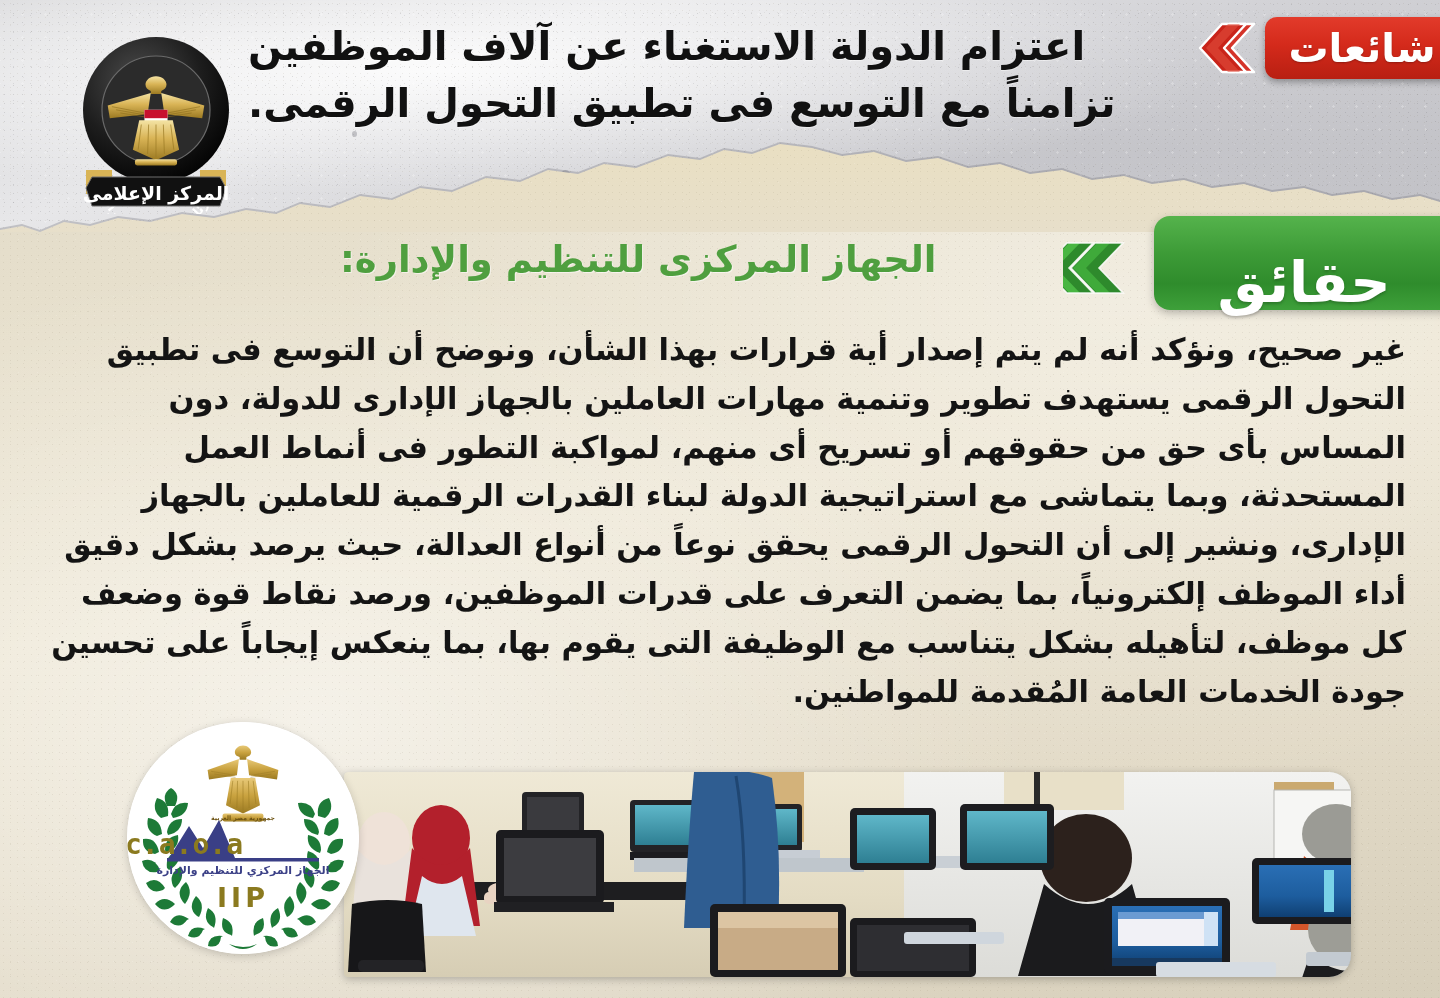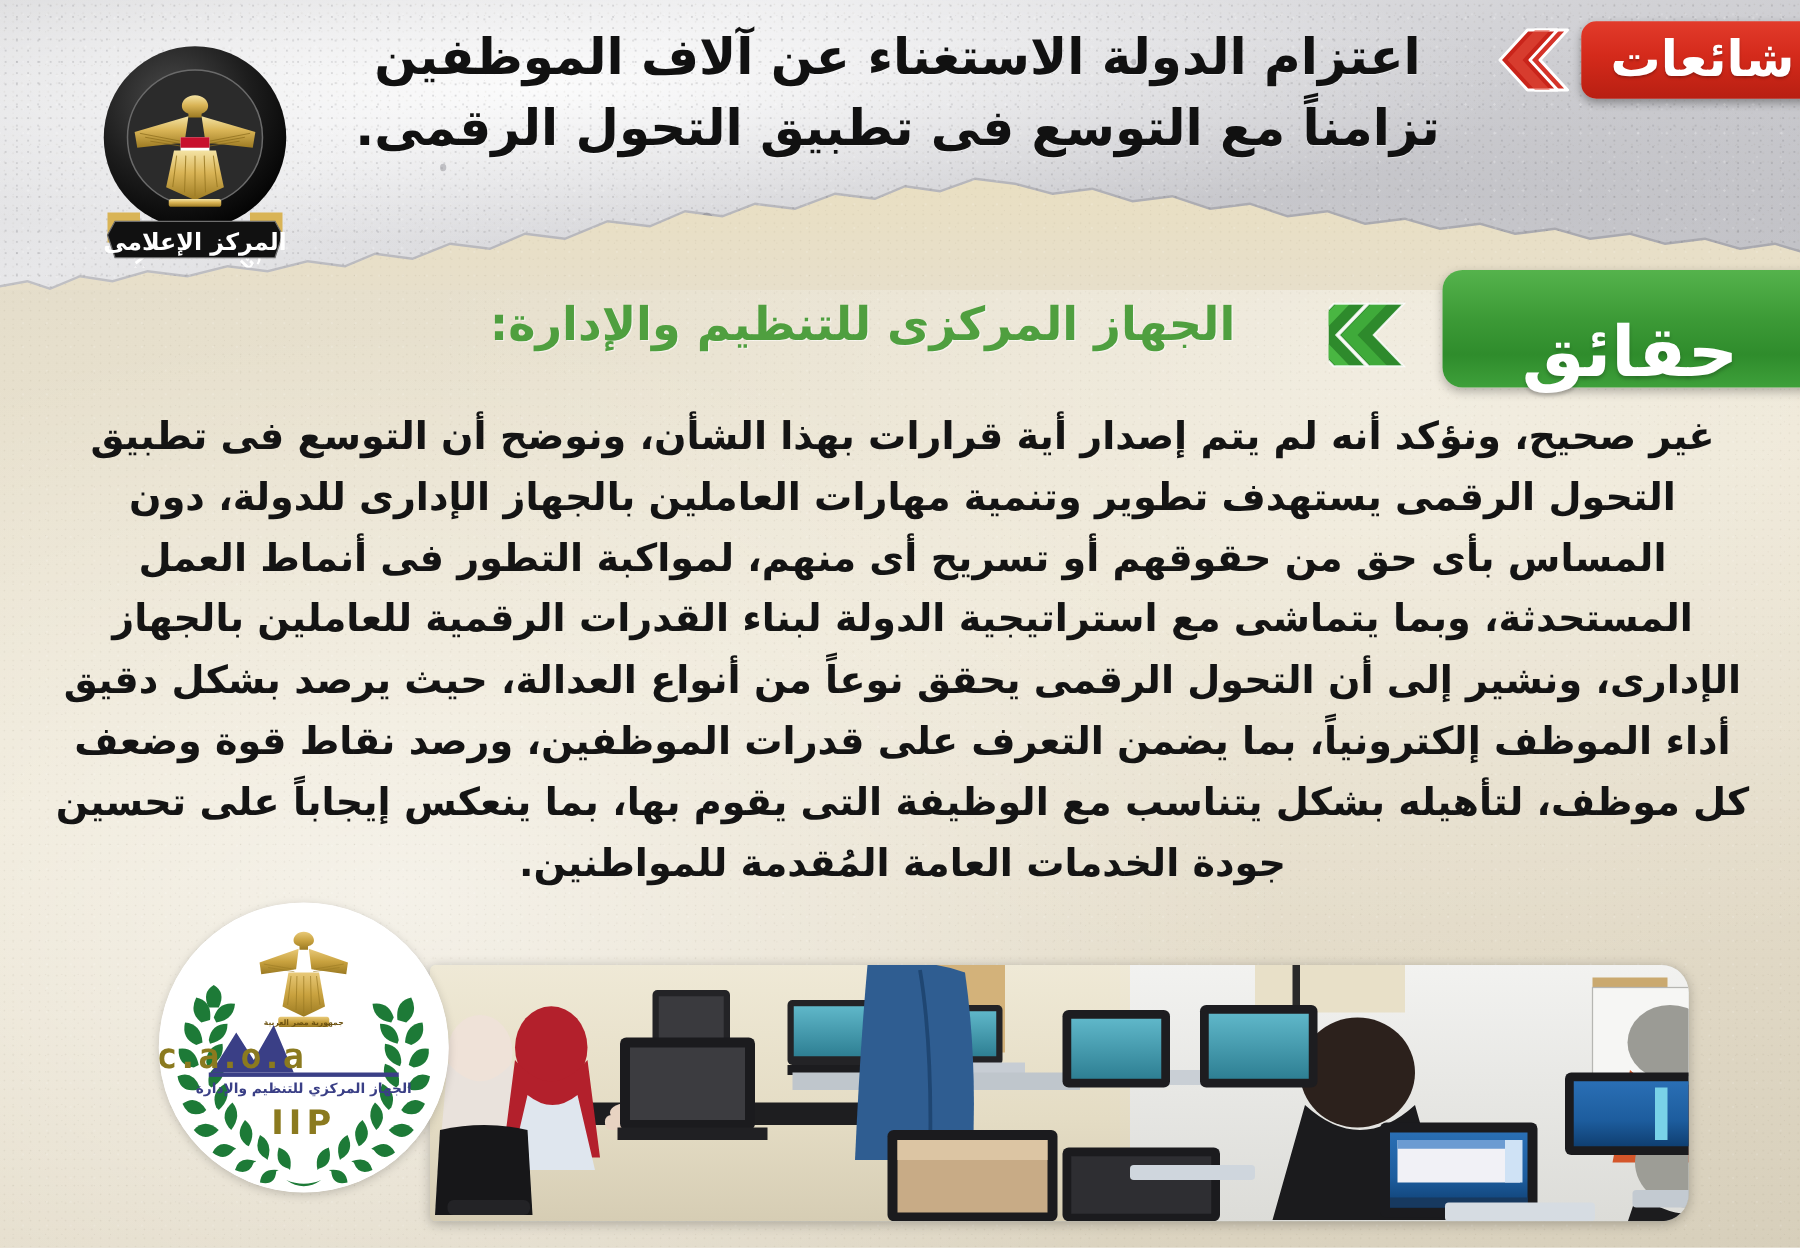--- a/index.html
+++ b/index.html
@@ -113,47 +113,46 @@
   
   .chev { position: absolute; }
   .chev-red   { left: 1198px; top: 22px; }
   .chev-green { left: 1063px; top: 240px; }
 
   
   .headline {
     position: absolute;
     left: 248px; top: 18px;
     width: 940px;
-    text-align: center;
+    text-align: left;
     color: #111;
     font-size: 40px;
     font-weight: 700;
     line-height: 1.42;
     letter-spacing: -.2px;
     text-shadow: 0 1px 0 rgba(255,255,255,.45);
   }
 
   
   .subtitle {
     position: absolute;
     left: 340px; top: 238px;
     width: 700px;
-    text-align: center;
+    text-align: left;
     color: #4f9f3f;
     font-size: 37px;
     font-weight: 700;
     text-shadow: 1px 1px 0 rgba(255,255,255,.55);
   }
 
   
   .body-text {
     position: absolute;
     left: 38px; top: 326px;
     width: 1368px;
-    text-align: center;
     color: #141414;
     font-size: 30.5px;
     font-weight: 700;
     line-height: 1.60;
     letter-spacing: -.1px;
   }
 
   
   .photo {
     position: absolute;

